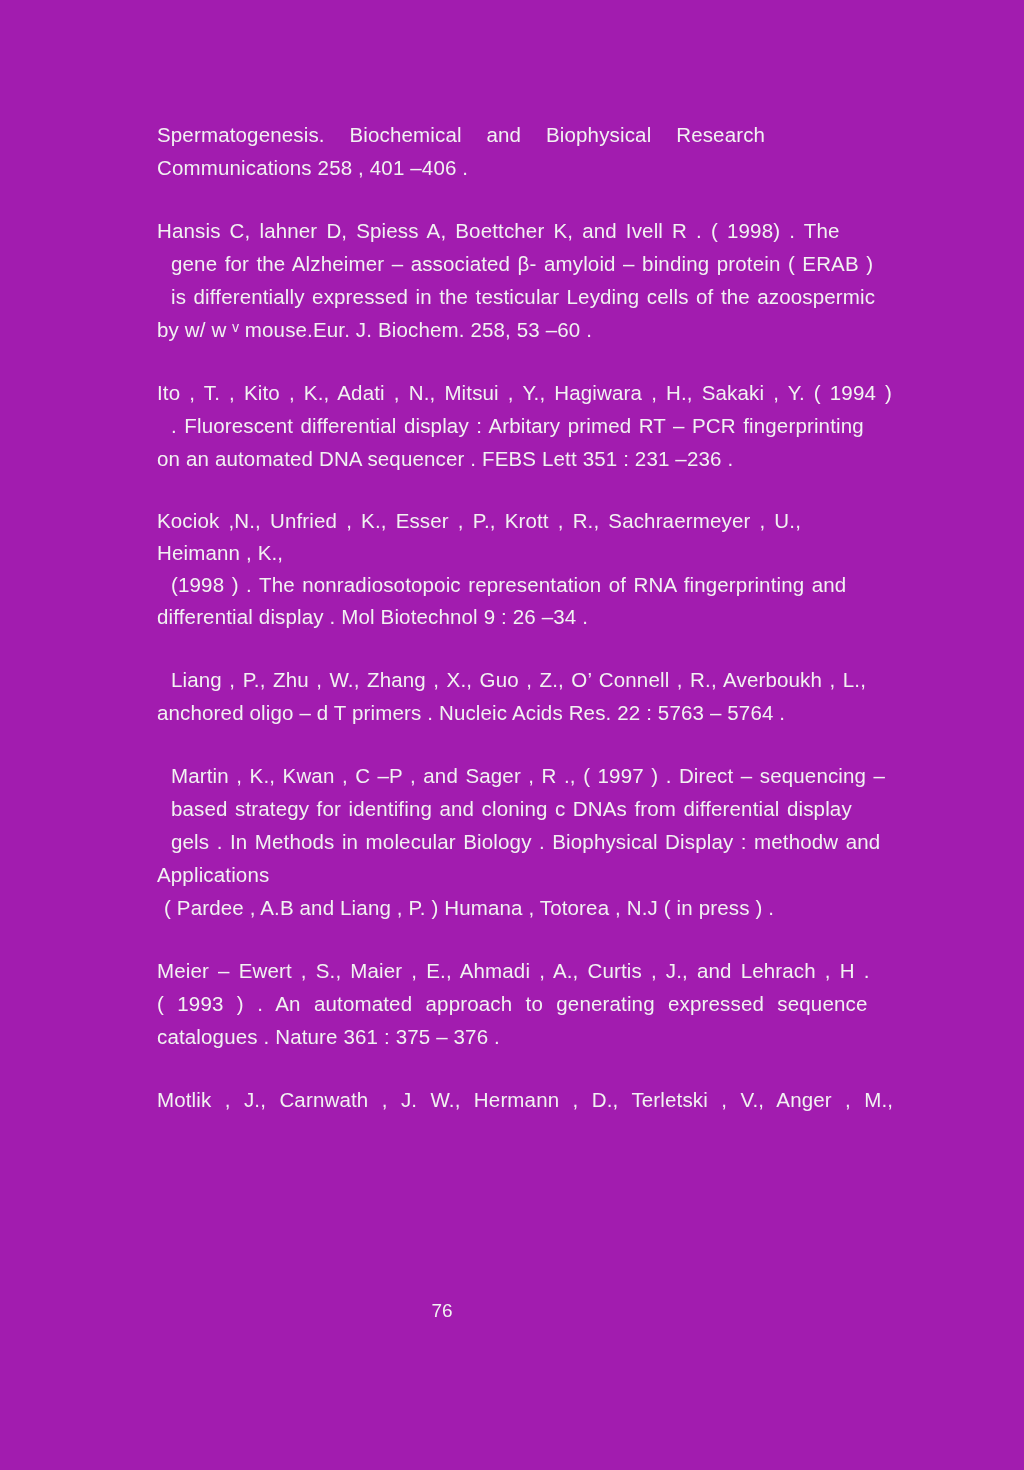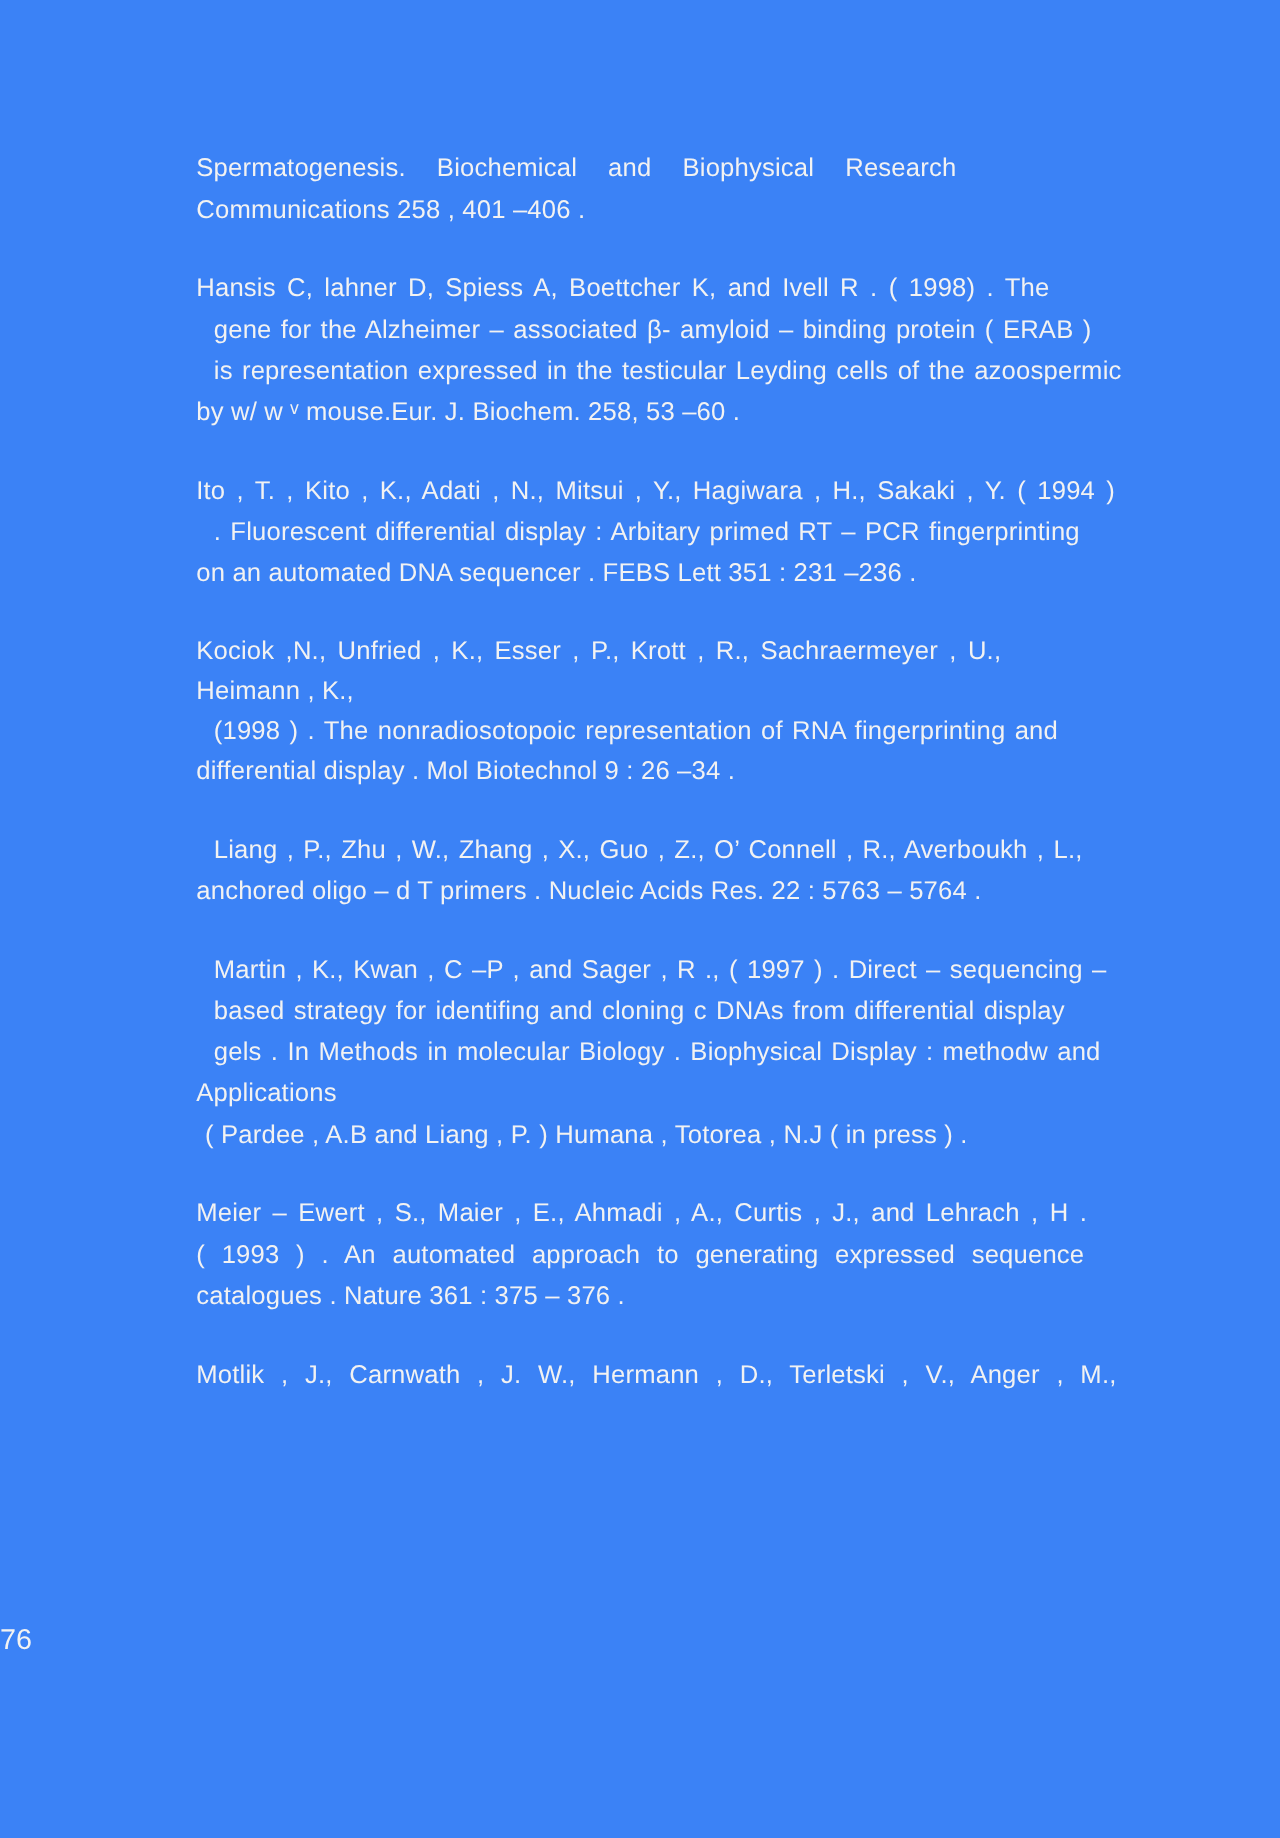--- a/index.html
+++ b/index.html
@@ -16,21 +16,21 @@
     color: #ffffff;
     position: relative;
   }
 
   #page {
     position: absolute;
     left: 0;
     top: 0;
     width: 1024px;
     height: 1470px;
-    background: #3b82f6;
+    background: #a21caf;
   }
 
   
   #text-column {
     position: absolute;
     left: 157px;
     top: 118px;
     width: 709px;
   }
 
@@ -57,42 +57,42 @@
 
   .ref-line.tight { line-height: 32px; }
 
   .indent-1 { padding-left: 7px; }
 
   #page-number {
     position: absolute;
     left: 0;
     top: 1296px;
     width: 884px;
-    text-align: left;
-    font-size: 23px;
+    text-align: center;
+    font-size: 19px;
     line-height: 30px;
     color: #f2f2f2;
   }
 </style>
 </head>
 <body>
 
 <div id="page">
 
   <div id="text-column">
 
     <div class="ref-block">
       <span class="ref-line j1">Spermatogenesis.   Biochemical   and   Biophysical   Research</span>
       <span class="ref-line jn">Communications 258 , 401 –406 .</span>
     </div>
 
     <div class="ref-block">
       <span class="ref-line j3">Hansis C, lahner D, Spiess A,  Boettcher K, and Ivell R . ( 1998) . The</span>
       <span class="ref-line j4">gene for the Alzheimer – associated  β- amyloid – binding protein ( ERAB )</span>
-      <span class="ref-line j4">is representation expressed in the testicular Leyding cells of the azoospermic</span>
+      <span class="ref-line j4">is differentially expressed in the testicular Leyding cells of the azoospermic</span>
       <span class="ref-line jn">by w/ w ᵛ mouse.Eur. J. Biochem. 258,  53 –60 .</span>
     </div>
 
     <div class="ref-block">
       <span class="ref-line j3">Ito , T. , Kito , K., Adati , N., Mitsui  , Y., Hagiwara , H., Sakaki , Y. ( 1994 )</span>
       <span class="ref-line j4">. Fluorescent differential display : Arbitary primed RT – PCR fingerprinting</span>
       <span class="ref-line jn">on an automated  DNA sequencer . FEBS Lett 351 : 231 –236 .</span>
     </div>
 
     <div class="ref-block">

